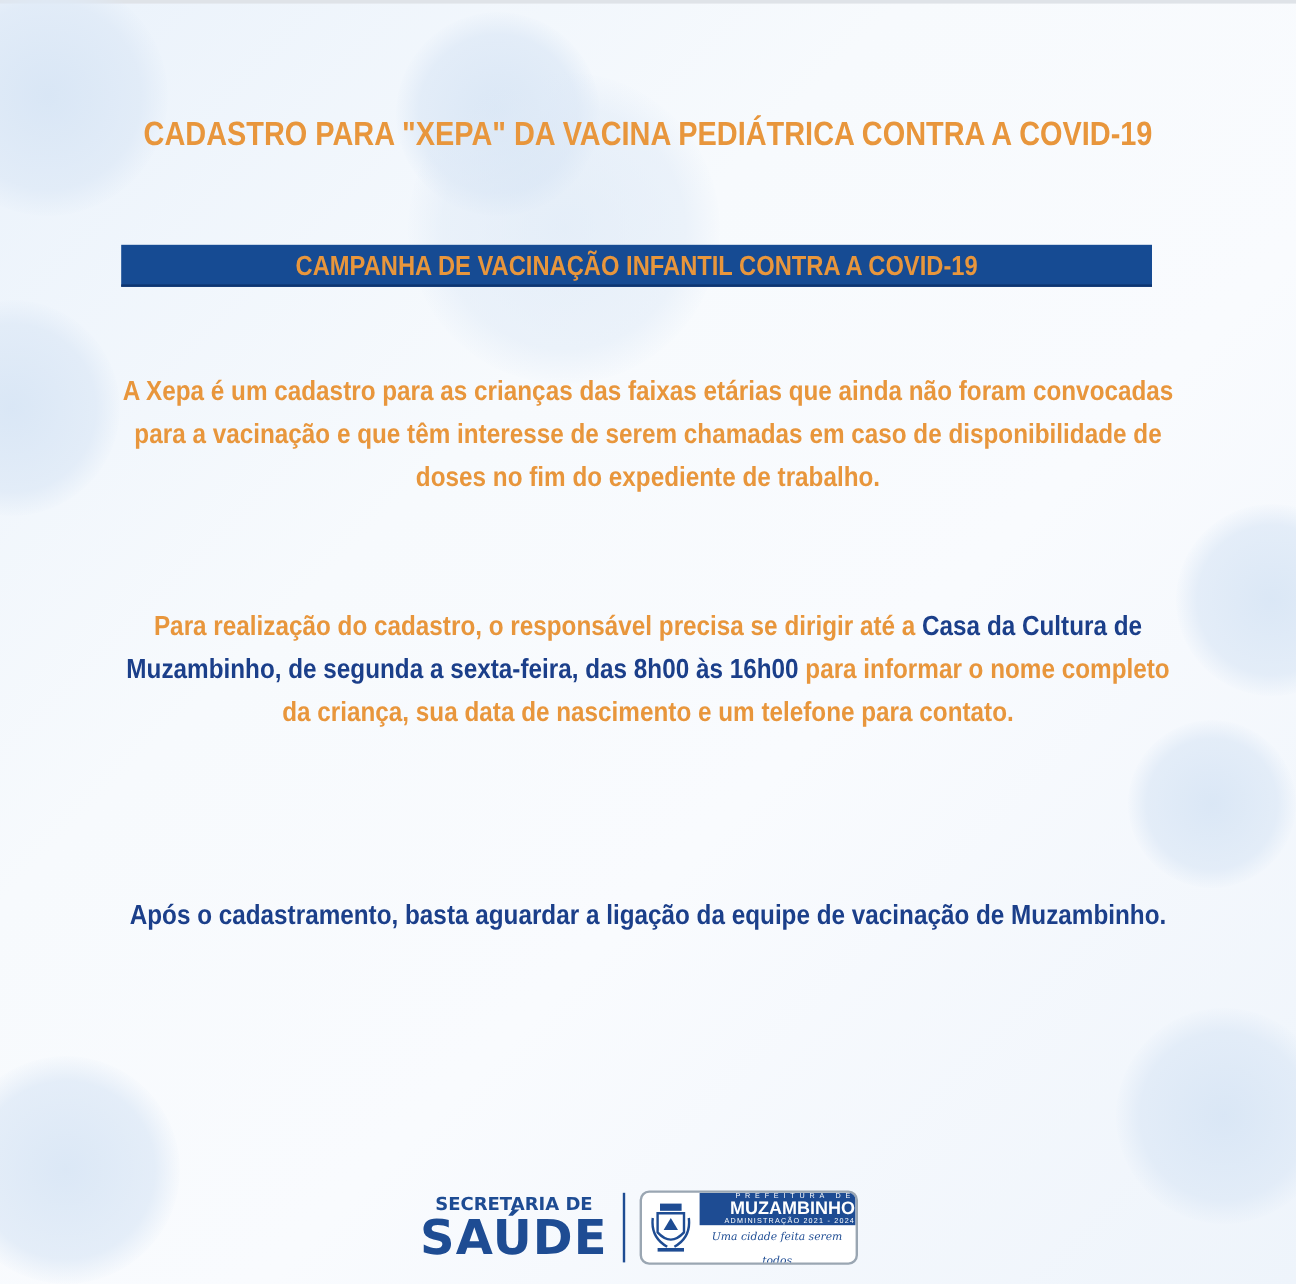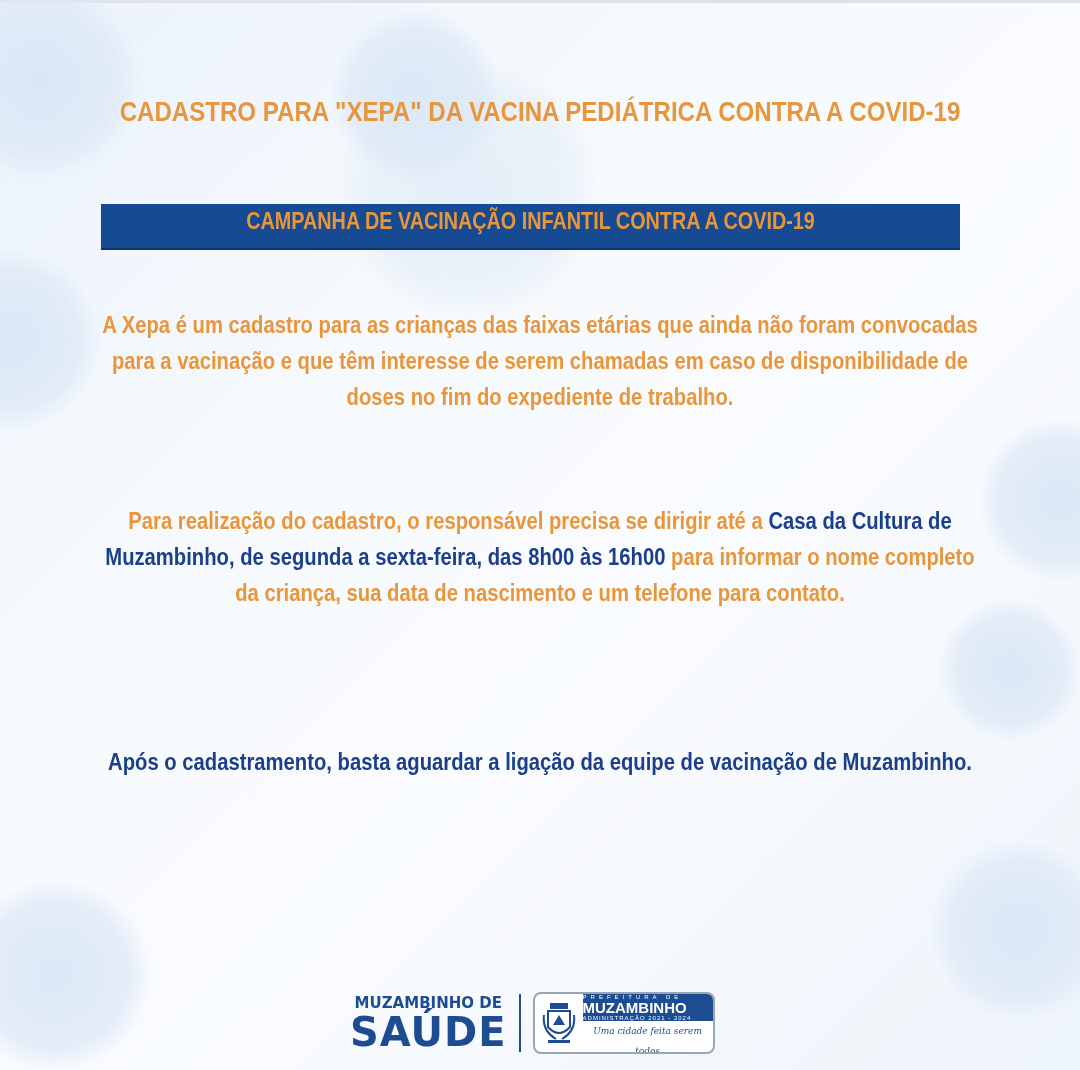--- a/index.html
+++ b/index.html
@@ -4,35 +4,35 @@
 <style>
   html,body{margin:0;padding:0;}
   body{width:1080px;height:1070px;position:relative;overflow:hidden;
     background:linear-gradient(135deg,#eaf2fb 0%,#f7fafd 35%,#f9fbfe 60%,#eef4fb 100%);
     font-family:"Liberation Sans",sans-serif;}
   .topline{position:absolute;left:0;top:0;width:1080px;height:3px;background:#dfe3e8;}
   .virus{position:absolute;border-radius:50%;background:radial-gradient(circle,#d4e3f4 0%,#dfeaf7 55%,rgba(230,238,248,0) 72%);opacity:.8;}
   .content{position:absolute;left:0;top:0;width:1080px;}
   .title{position:absolute;left:40px;top:90px;width:1000px;text-align:center;color:#E8963C;
     font-weight:bold;font-size:28px;line-height:43px;transform:scaleX(.86);}
-  .banner{position:absolute;left:101px;top:204px;width:859px;height:46px;background:#164B93;
+  .banner{position:absolute;left:101px;top:204px;width:859px;height:35px;background:#164B93;
     border-bottom:2px solid #0e3570;box-sizing:border-box;text-align:center;}
   .banner span{display:inline-block;color:#E8963C;font-weight:bold;font-size:23px;line-height:35px;transform:scaleX(.86);}
   .para{position:absolute;left:30px;width:1020px;text-align:center;font-weight:bold;font-size:23px;line-height:36px;transform:scaleX(.88);}
   .orange{color:#E8963C;} .blue{color:#1B3F8A;}
   .p1{top:307px;} .p2{top:503px;} .p3{top:744px;}
   .footer{position:absolute;left:350px;top:988px;height:70px;display:flex;align-items:center;gap:12px;}
   .sec{color:#1E4C93;text-align:center;font-weight:bold;font-family:"DejaVu Sans",sans-serif;}
   .sec .l1{font-size:15px;letter-spacing:0;}
   .sec .l2{font-size:40px;line-height:40px;letter-spacing:1px;}
   .divider{width:2px;height:58px;background:#1E4C93;}
   .badge{width:178px;height:58px;border:2px solid #9aa6b2;border-radius:8px;display:flex;overflow:hidden;background:#fff;}
   .crest{width:48px;display:flex;align-items:center;justify-content:center;}
   .right{flex:1;display:flex;flex-direction:column;}
-  .blueblock{background:#1E4C93;color:#fff;text-align:left;height:36px;display:flex;flex-direction:column;justify-content:center;}
+  .blueblock{background:#1E4C93;color:#fff;text-align:right;height:36px;display:flex;flex-direction:column;justify-content:center;}
   .pref{font-size:6px;letter-spacing:4px;}
   .muz{font-size:15px;font-weight:bold;line-height:15px;}
   .adm{font-size:6px;letter-spacing:1px;}
   .slogan{font-family:"DejaVu Serif",serif;font-style:italic;font-size:9px;color:#1E4C93;text-align:center;line-height:20px;}
 </style>
 </head>
 <body>
 
 <div class="topline"></div>
 <div class="virus" style="left:-60px;top:-20px;width:200px;height:200px;"></div>
@@ -47,21 +47,21 @@
 <div class="content">
   <div class="title">CADASTRO PARA "XEPA" DA VACINA PEDIÁTRICA CONTRA A COVID-19</div>
   <div class="banner"><span>CAMPANHA DE VACINAÇÃO INFANTIL CONTRA A COVID-19</span></div>
   <div class="para p1 orange">A Xepa é um cadastro para as crianças das faixas etárias que ainda não foram convocadas para a vacinação e que têm interesse de serem chamadas em caso de disponibilidade de doses no fim do expediente de trabalho.</div>
   <div class="para p2"><span class="orange">Para realização do cadastro, o responsável precisa se dirigir até a </span><span class="blue">Casa da Cultura de Muzambinho, de segunda a sexta-feira, das 8h00 às 16h00</span><span class="orange"> para informar o nome completo da criança, sua data de nascimento e um telefone para contato.</span></div>
   <div class="para p3 blue">Após o cadastramento, basta aguardar a ligação da equipe de vacinação de Muzambinho.</div>
 </div>
 
 <div class="footer">
   <div class="sec">
-    <div class="l1">MUZAMBINHO DE</div>
+    <div class="l1">SECRETARIA DE</div>
     <div class="l2">SAÚDE</div>
   </div>
   <div class="divider"></div>
   <div class="badge">
     <div class="crest">
       <svg width="34" height="44" viewBox="0 0 34 44">
           <rect x="8" y="2" width="18" height="6" fill="#1E4C93"></rect>
           <path d="M6 10 H28 V26 Q17 38 6 26 Z" fill="#fff" stroke="#1E4C93" stroke-width="2"></path>
           <path d="M11 24 L17 14 L23 24 Z" fill="#1E4C93"></path>
           <path d="M2 14 Q0 30 14 38 M32 14 Q34 30 20 38" stroke="#1E4C93" stroke-width="2" fill="none"></path>

